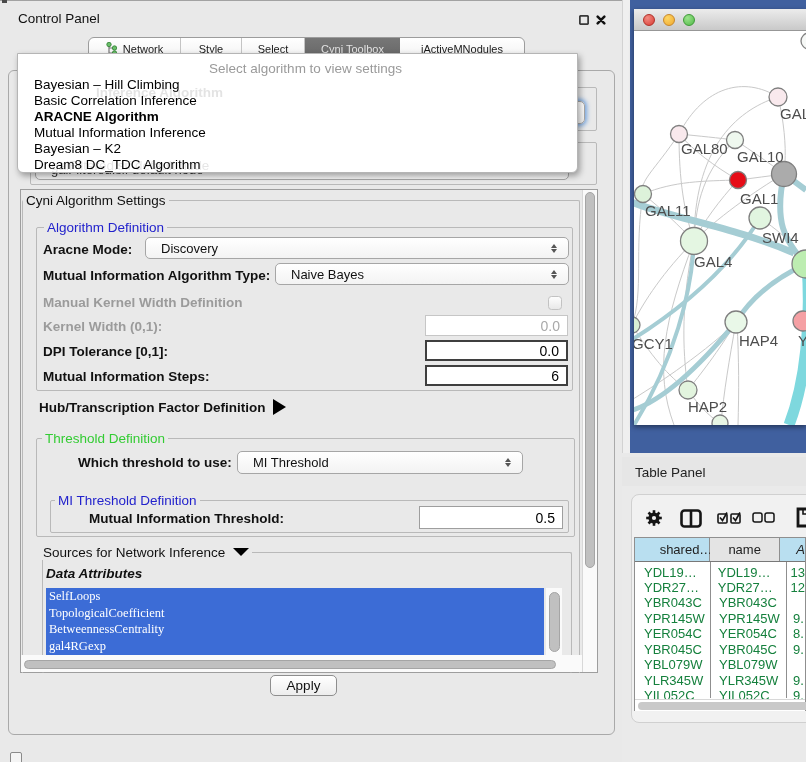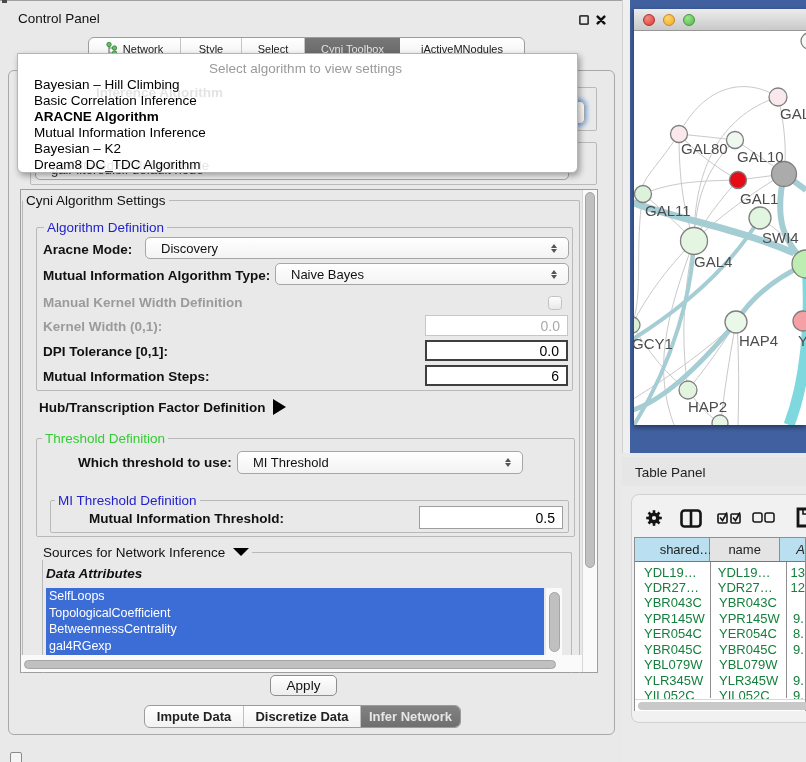--- a/index.html
+++ b/index.html
@@ -35,21 +35,21 @@
 
 #popup { position:absolute; left:17px; top:53px; width:561px; height:120px; background:#ffffff; border:1px solid #b5b5b5; border-radius:0 0 6px 6px; box-shadow:2px 3px 6px rgba(0,0,0,0.35); z-index:50; font-size:13.5px; }
 #popup .row { height:16px; line-height:16px; padding-left:16px; color:#000; }
 #popup .hdr { color:#9a9a9a; text-align:center; }
 
 #botseg { position:absolute; left:144px; top:705px; width:317px; height:23px; background:linear-gradient(#ffffff,#f2f2f2); border:1px solid #9c9c9c; border-radius:6px; overflow:hidden; display:flex; }
 #botseg .seg { height:100%; display:flex; align-items:center; justify-content:center; font-size:13px; font-weight:bold; color:#222; border-right:1px solid #c0c0c0; }
 #botseg .seg.sel { background:linear-gradient(#828282,#6f6f6f); color:#e6e6e6; border-right:none; }
 #applybtn { position:absolute; left:270px; top:675px; width:67px; height:21px; background:linear-gradient(#ffffff,#ededed); border:1px solid #8e8e8e; border-radius:5px; font-size:13.5px; color:#111; display:flex; align-items:center; justify-content:center; }
 
-#attrlist { position:absolute; left:46px; top:588px; width:498px; height:67px; background:#3c6cd6; color:#ffffff; font-size:12.5px; }
+#attrlist { position:absolute; left:46px; top:588px; width:498px; height:67px; background:#3c6cd6; color:#ffffff; font-size:12.5px;font-family:Liberation Serif, serif; }
 #attrlist div { height:16.5px; line-height:16.5px; padding-left:3px; white-space:nowrap; }
 
 #splitter { position:absolute; left:622px; top:0; width:8px; height:453px; background:#efefef; border-left:1px solid #d2d2d2; }
 #bluearea { position:absolute; left:630px; top:0; width:176px; height:453px; background:#40609f; }
 #netwin { position:absolute; left:634px; top:9px; width:172px; height:416px; background:#ffffff; box-shadow:0 2px 5px rgba(0,0,0,0.45); }
 #nettitle { position:absolute; left:0; top:0; width:100%; height:22px; background:linear-gradient(#ececec,#c9c9c9); border-bottom:1px solid #979797; }
 .light { position:absolute; top:4.5px; width:12px; height:12px; border-radius:50%; }
 #tablepanelbar { position:absolute; left:622px; top:457px; width:184px; height:29px; background:#e6e6e6; }
 #tablepanelbar div { position:absolute; left:13px; top:8px; font-size:13.5px; color:#222; }
 #rbg { position:absolute; left:622px; top:486px; width:184px; height:276px; background:#eaeaea; }
@@ -150,25 +150,20 @@
     <div class="sbtrack" style="left:546px; top:588px; width:16px; height:67px;"></div>
     <div class="sbthumb" style="left:549px; top:592px; width:10.5px; height:60px;"></div>
   </div>
 
   <div class="sbtrack" style="left:582px; top:190px; width:15px; height:482px; border-left:1px solid #d8d8d8;"></div>
   <div class="sbthumb" style="left:584.5px; top:192px; width:10px; height:376px;"></div>
 
   <div class="sbtrack" style="left:21px; top:655px; width:561px; height:17px;"></div>
   <div class="sbthumb" style="left:24px; top:659.5px; width:532px; height:9px;"></div>
   <div id="applybtn">Apply</div>
-  <div id="botseg">
-    <div class="seg" style="width:99px;">Impute Data</div>
-    <div class="seg" style="width:117px;">Discretize Data</div>
-    <div class="seg sel" style="width:99px;">Infer Network</div>
-  </div>
   <div id="popup">
     <div class="row hdr" style="margin-top:7px;">Select algorithm to view settings</div>
     <div style="position:absolute; left:78px; top:31px; font-size:13.5px; color:rgba(40,40,40,0.13); font-weight:bold;">Inference Algorithm</div>
     <div style="position:absolute; left:33px; top:104px; font-size:13.5px; color:rgba(40,40,40,0.12);">galFiltered.sif default node</div>
     <div class="row">Bayesian – Hill Climbing</div>
     <div class="row">Basic Correlation Inference</div>
     <div class="row" style="font-weight:bold;">ARACNE Algorithm</div>
     <div class="row">Mutual Information Inference</div>
     <div class="row">Bayesian – K2</div>
     <div class="row">Dream8 DC_TDC Algorithm</div>

